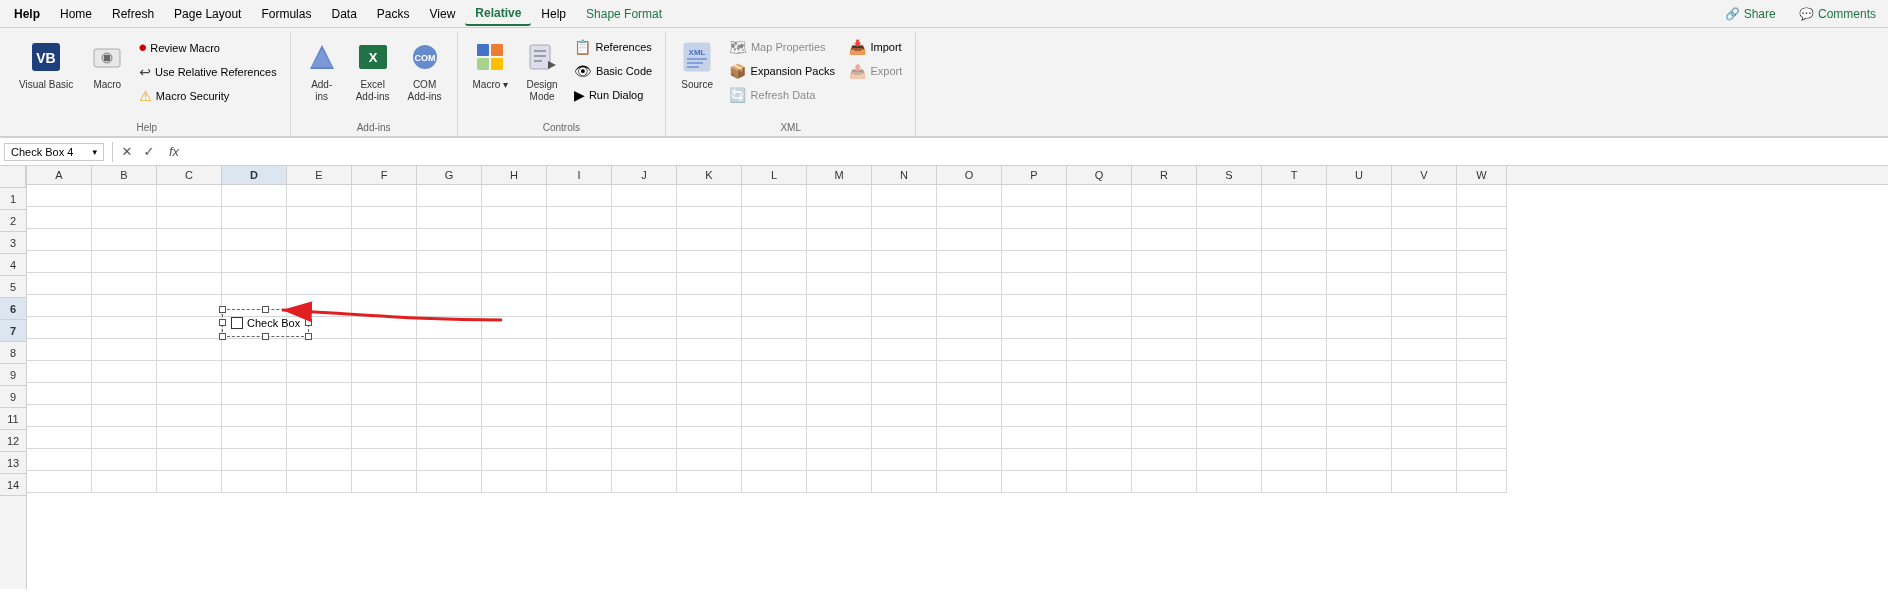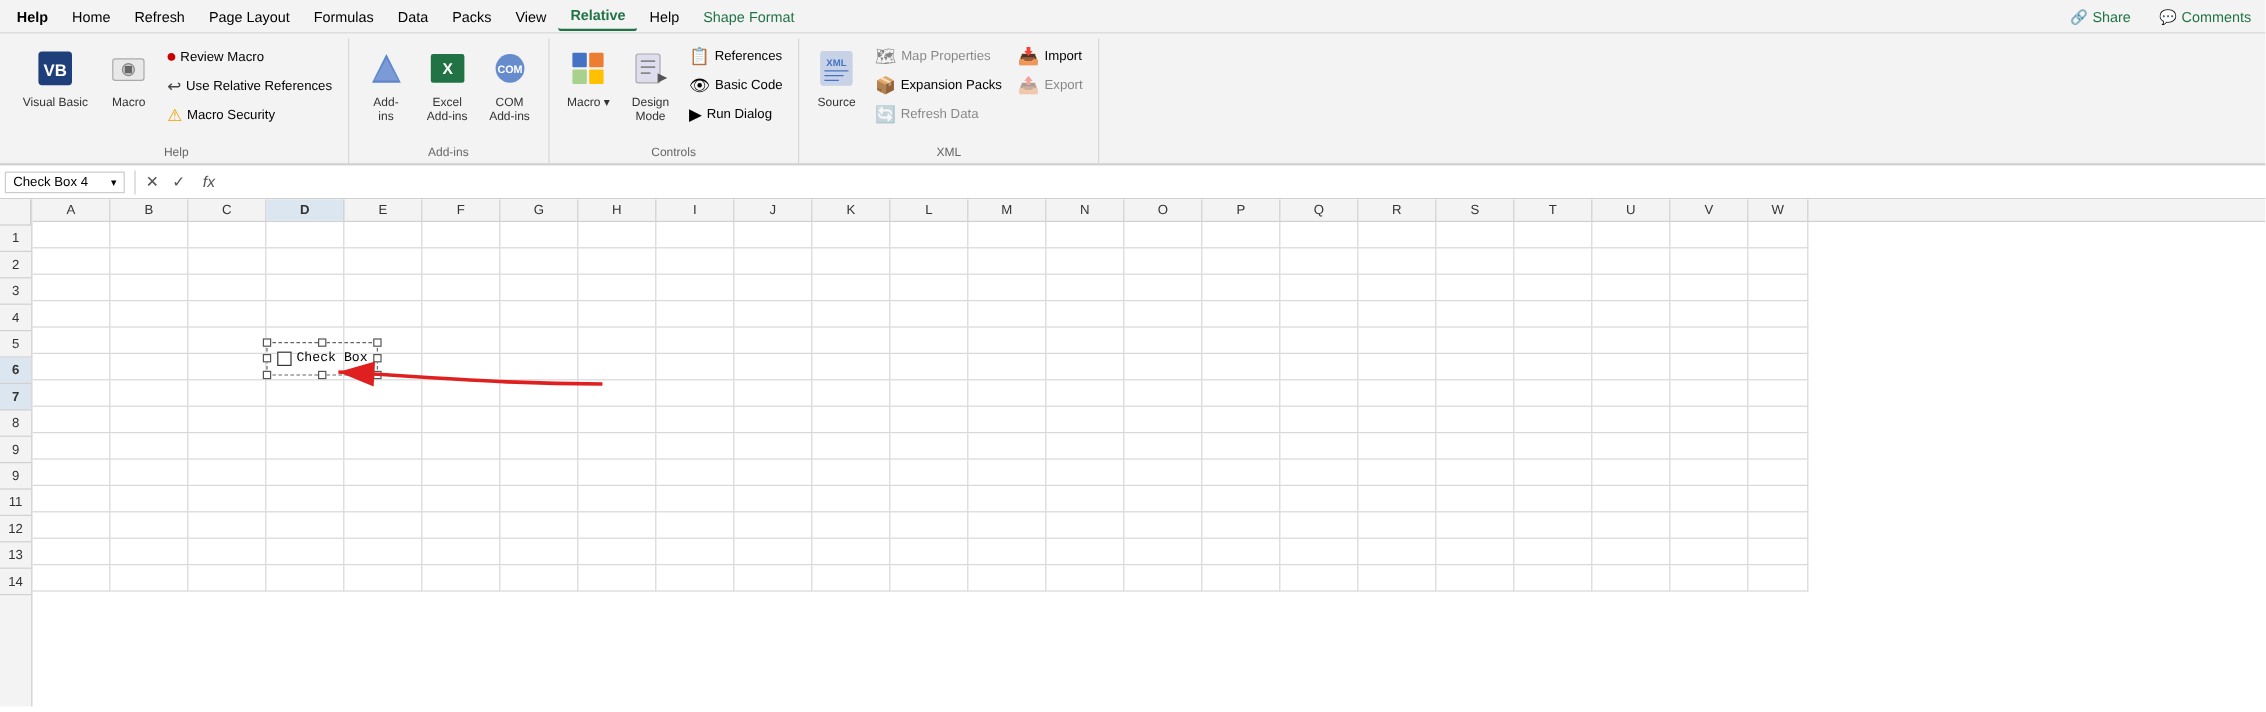--- a/index.html
+++ b/index.html
@@ -805,21 +805,21 @@
             <div style="width: 65px; border-right: 1px solid rgb(216, 216, 216); border-bottom: 1px solid rgb(216, 216, 216); font-size: 11px; flex-shrink: 0;"></div>
             <div style="width: 65px; border-right: 1px solid rgb(216, 216, 216); border-bottom: 1px solid rgb(216, 216, 216); font-size: 11px; flex-shrink: 0;"></div>
             <div style="width: 65px; border-right: 1px solid rgb(216, 216, 216); border-bottom: 1px solid rgb(216, 216, 216); font-size: 11px; flex-shrink: 0;"></div>
             <div style="width: 65px; border-right: 1px solid rgb(216, 216, 216); border-bottom: 1px solid rgb(216, 216, 216); font-size: 11px; flex-shrink: 0;"></div>
             <div style="width: 65px; border-right: 1px solid rgb(216, 216, 216); border-bottom: 1px solid rgb(216, 216, 216); font-size: 11px; flex-shrink: 0;"></div>
             <div style="width: 65px; border-right: 1px solid rgb(216, 216, 216); border-bottom: 1px solid rgb(216, 216, 216); font-size: 11px; flex-shrink: 0;"></div>
             <div style="width: 50px; border-right: 1px solid rgb(216, 216, 216); border-bottom: 1px solid rgb(216, 216, 216); font-size: 11px; flex-shrink: 0;"></div>
           </div>
         </div>
 
-      <div style="position:absolute; top: 100px; left: 195px; z-index:10; cursor:move;font-family:Liberation Mono, monospace;">
+      <div style="position:absolute; top: 124px; left: 195px; z-index:10; cursor:move;">
 
         <div style="position:relative; padding:6px; border:1px dashed #666; background:rgba(255,255,255,0);">
 
           <div style="position:absolute; top:-4px; left:-4px; width:7px; height:7px; background:#fff; border:1.5px solid #555;"></div>
           <div style="position:absolute; top:-4px; left:50%; margin-left:-4px; width:7px; height:7px; background:#fff; border:1.5px solid #555;"></div>
           <div style="position:absolute; top:-4px; right:-4px; width:7px; height:7px; background:#fff; border:1.5px solid #555;"></div>
           <div style="position:absolute; bottom:-4px; left:-4px; width:7px; height:7px; background:#fff; border:1.5px solid #555;"></div>
           <div style="position:absolute; bottom:-4px; left:50%; margin-left:-4px; width:7px; height:7px; background:#fff; border:1.5px solid #555;"></div>
           <div style="position:absolute; bottom:-4px; right:-4px; width:7px; height:7px; background:#fff; border:1.5px solid #555;"></div>
           <div style="position:absolute; top:50%; margin-top:-4px; left:-4px; width:7px; height:7px; background:#fff; border:1.5px solid #555;"></div>

